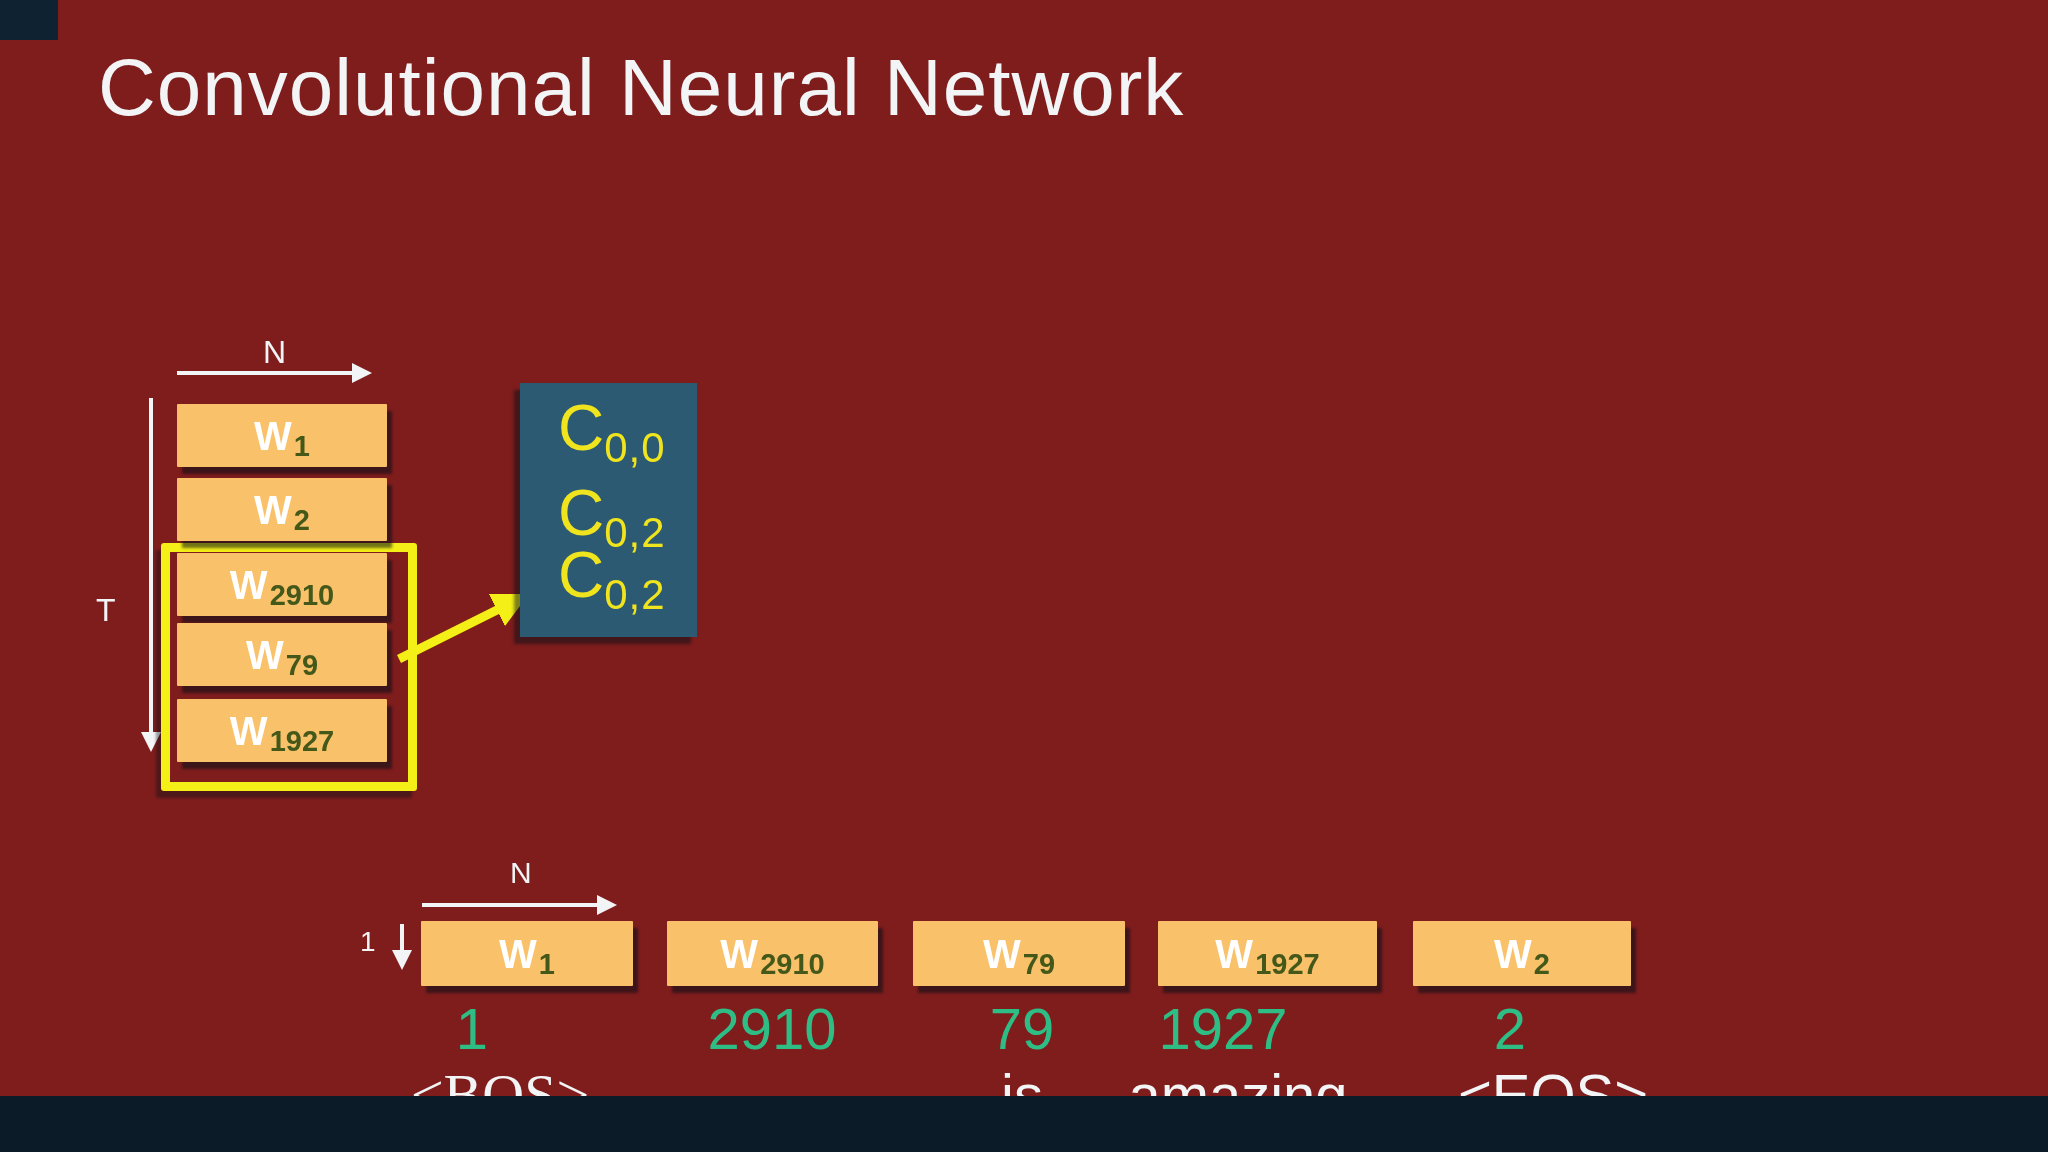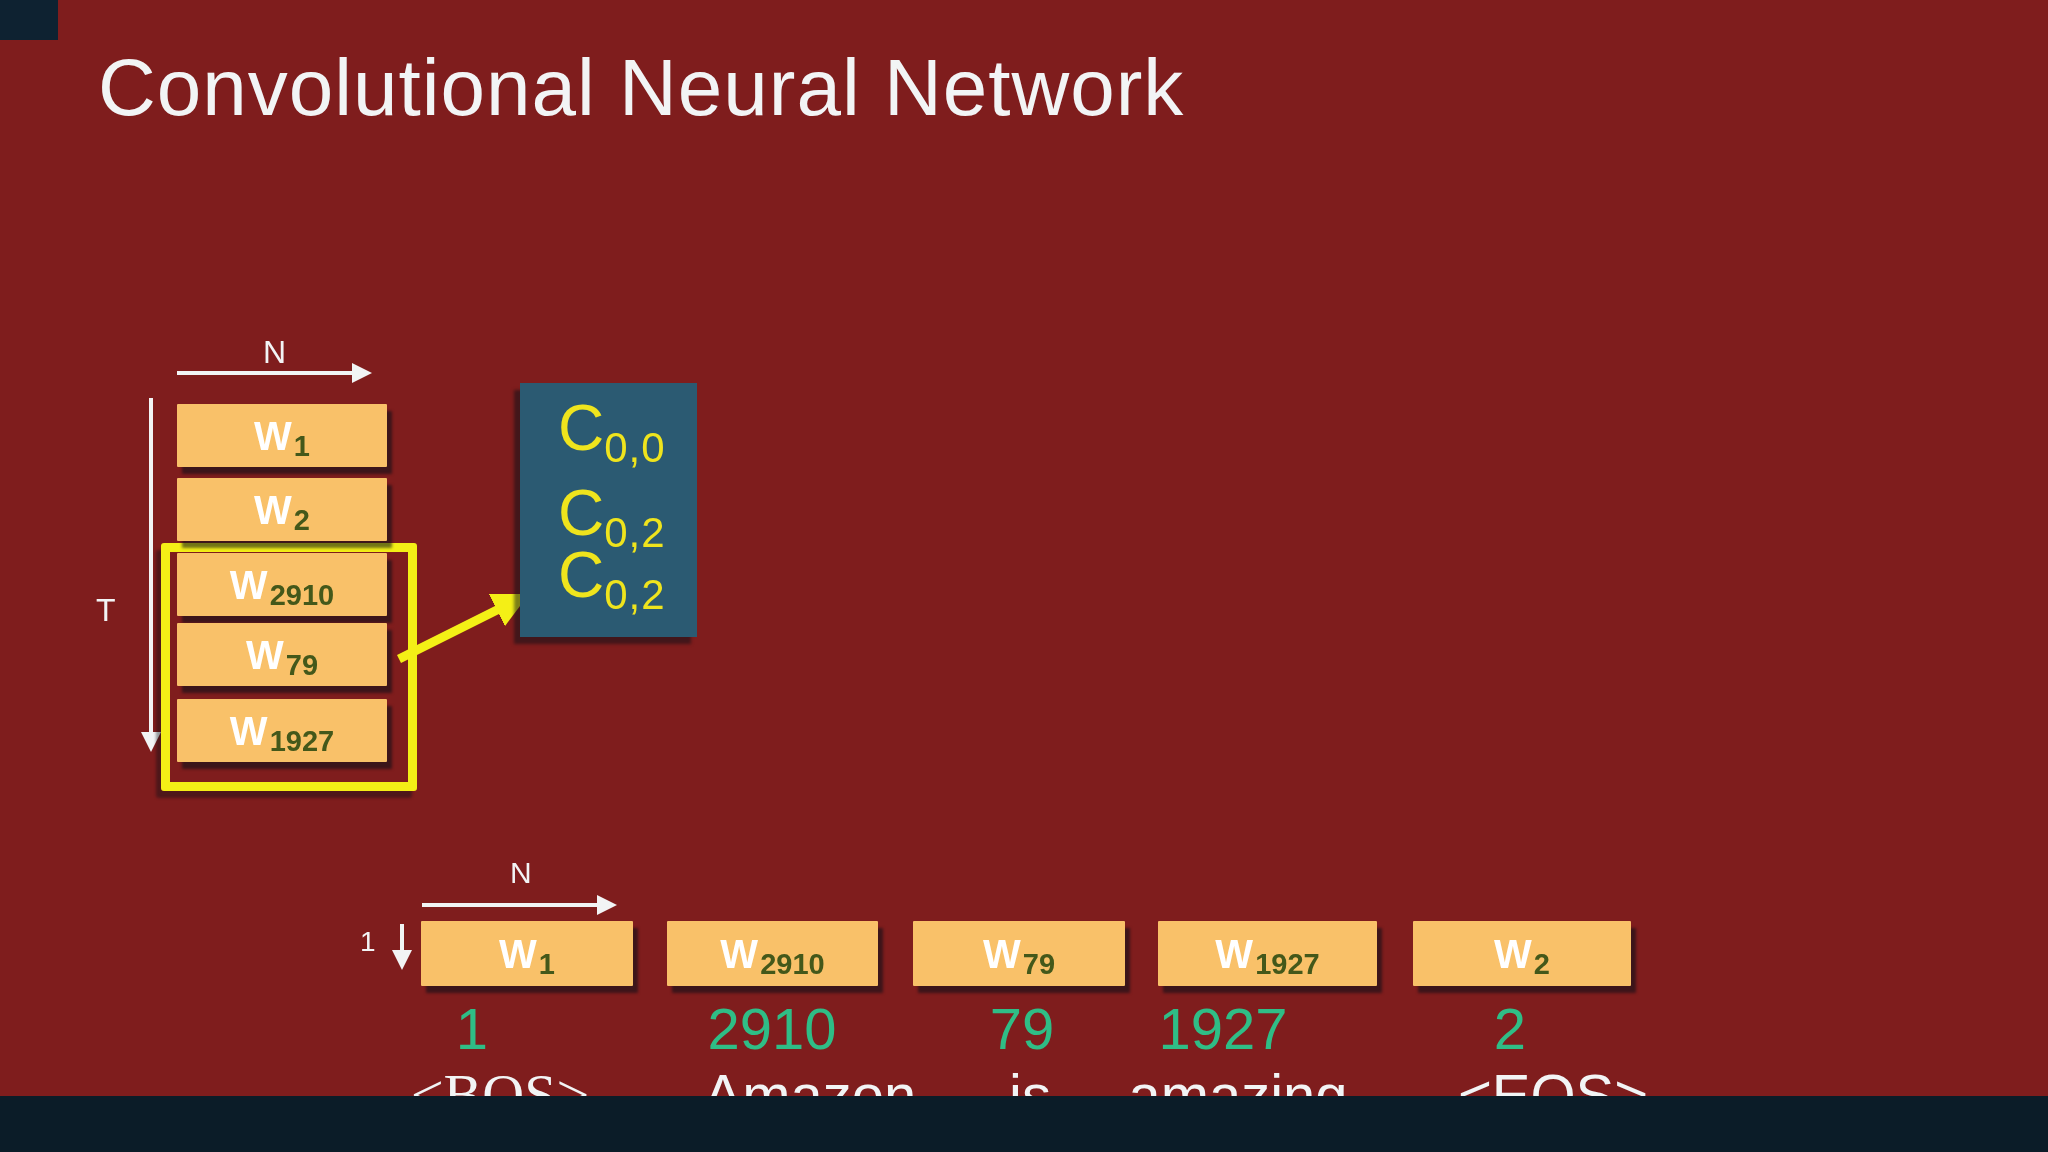--- a/index.html
+++ b/index.html
@@ -150,18 +150,17 @@
       <span class="wsub">2</span>
   </div>
 
   <div class="token-id" style="left:472px;">1</div>
   <div class="token-id" style="left:772px;">2910</div>
   <div class="token-id" style="left:1022px;">79</div>
   <div class="token-id" style="left:1223px;">1927</div>
   <div class="token-id" style="left:1510px;">2</div>
 
   <div class="token-word" style="left:500px;font-family:Liberation Serif, serif;">&lt;BOS&gt;</div>
-  <div class="token-word" style="left:810px;">Amazon</div>
-  <div class="token-word" style="left:1022px;margin-left:8px;">is</div>
+  <div class="token-word" style="left:1022px;">is</div>
   <div class="token-word" style="left:1238px;">amazing</div>
   <div class="token-word" style="left:1553px;">&lt;EOS&gt;</div>
 
 </div>
 
 </body></html>

